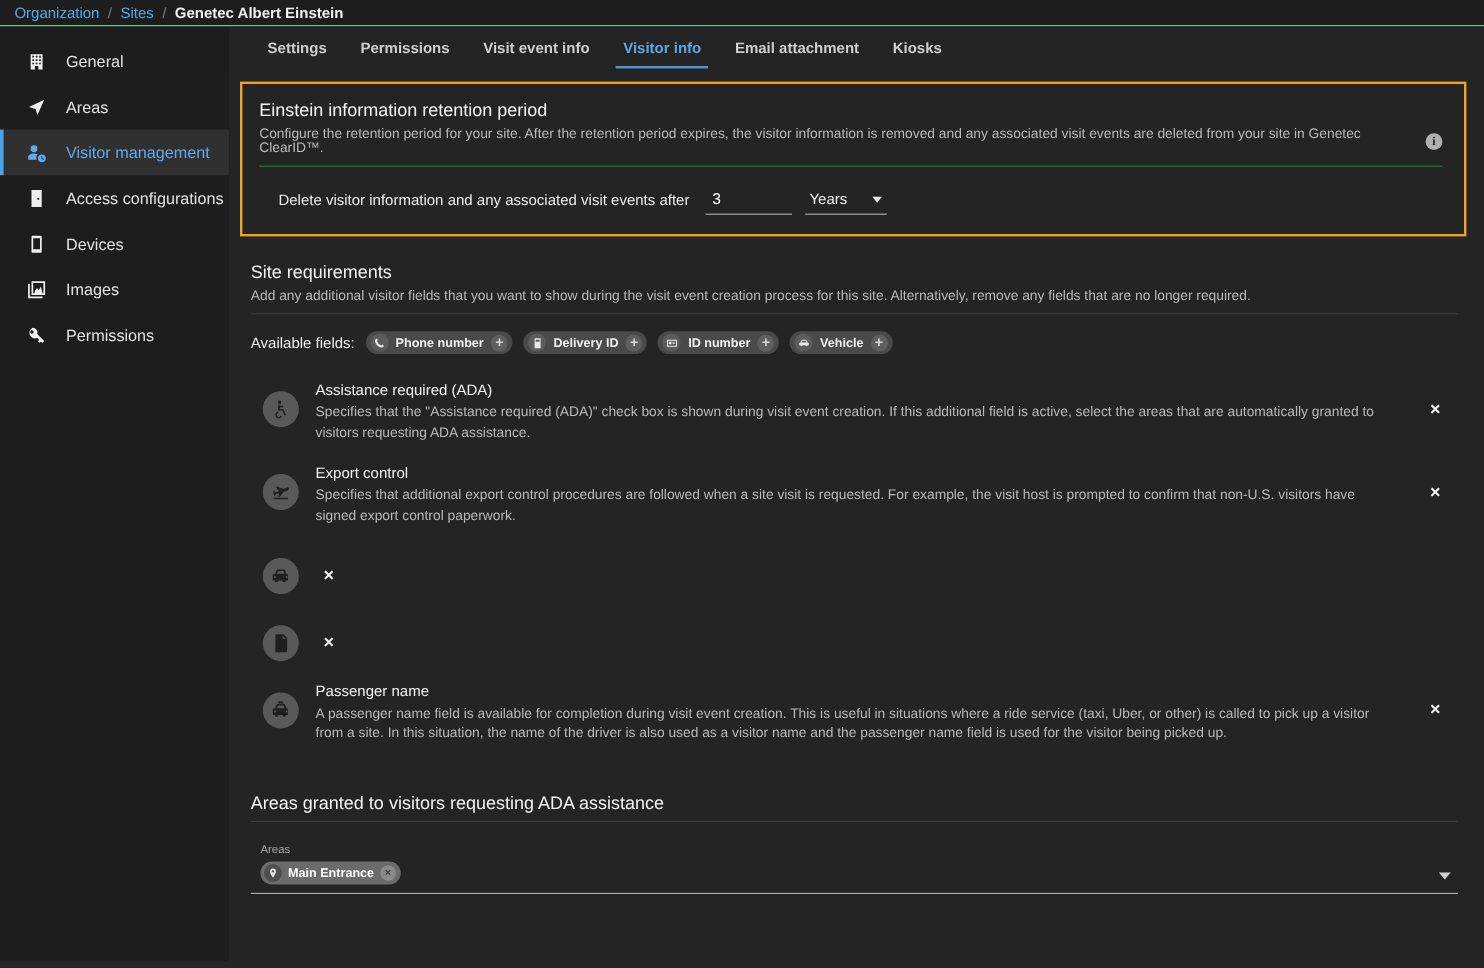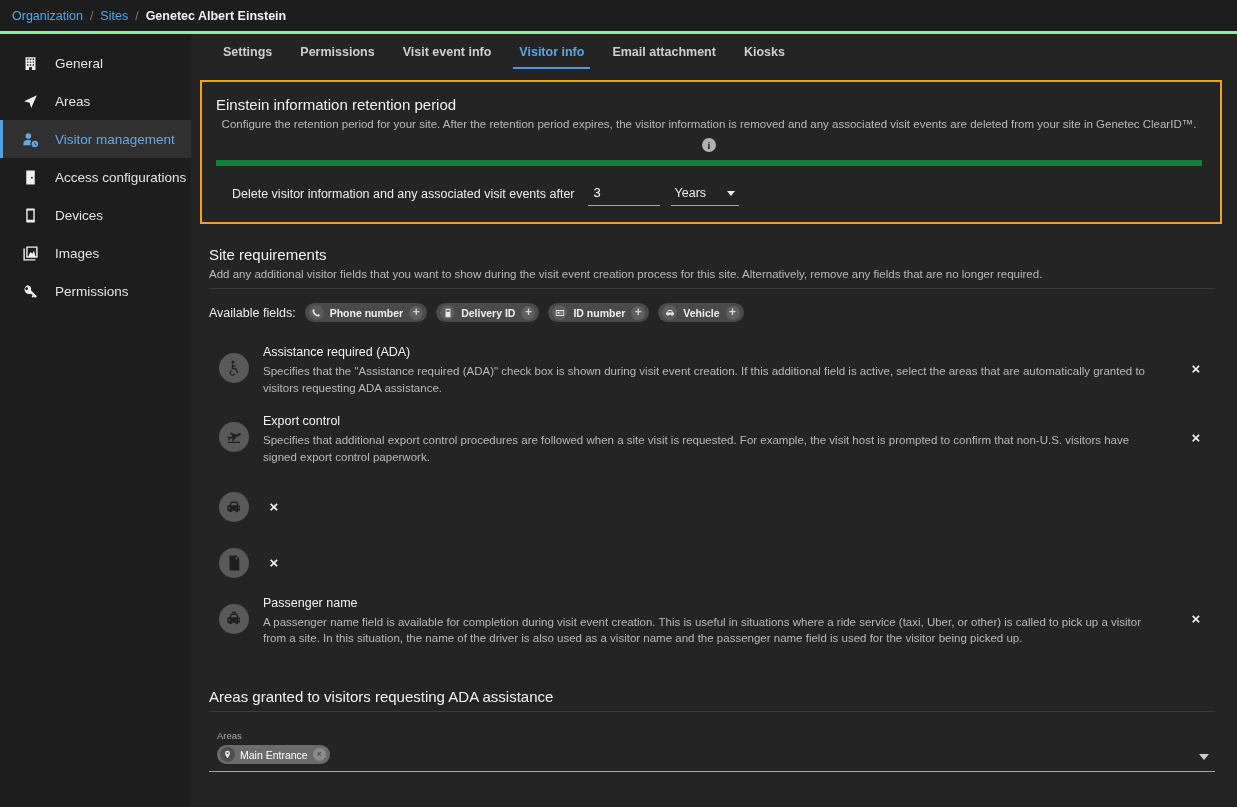--- a/index.html
+++ b/index.html
@@ -6,28 +6,28 @@
   html, body {
     width: 1237px; height: 807px;
     background: #242424;
     font-family: "Liberation Sans", sans-serif;
     color: #e8e8e8;
     overflow: hidden;
   }
 
   
   .breadcrumb {
-    height: 34px;
+    height: 22px;
     background: #1d1d1d;
     display: flex;
     align-items: center;
     padding-left: 12px;
     font-size: 12.5px;
     gap: 7px;
-    border-bottom: 3px solid #86efac;
+    border-bottom: 1px solid #86efac;
   }
   .crumb-link { color: #5aa7e8; cursor: pointer; }
   .crumb-sep { color: #7a7a7a; }
   .crumb-current { color: #f0f0f0; font-weight: bold; }
 
   
   .shell { display: flex; height: 779px; }
 
   
   .sidebar {
@@ -106,25 +106,24 @@
   }
   .panel-title {
     font-size: 15px;
     color: #f2f2f2;
     margin-bottom: 5px;
   }
   .panel-sub {
     font-size: 11.5px;
     color: #b9b9b9;
     padding-bottom: 8px;
-    border-bottom: 6px solid #15803d;
+    border-bottom: 1px solid #15803d;
     display: flex;
     align-items: center;
     gap: 8px;
-    flex-direction: column;
   }
   .panel-sub .txt { flex: 1; }
   .info-icon {
     width: 14px; height: 14px;
     border-radius: 50%;
     background: #b0b0b0;
     color: #262626;
     font-size: 10px;
     font-weight: bold;
     display: flex; align-items: center; justify-content: center;
@@ -256,21 +255,21 @@
   }
   .areas-left { display: flex; flex-direction: column; gap: 4px; }
   .areas-cap { font-size: 9.5px; color: #a8a8a8; }
   .area-chip {
     display: flex; align-items: center; gap: 5px;
     background: #6b6b6b;
     border-radius: 11px;
     padding: 2px 4px 2px 3px;
     font-size: 10.5px;
     color: #fff;
-    font-weight: normal;
+    font-weight: bold;
     width: max-content;
     cursor: pointer;
   }
   .area-chip .pin {
     width: 15px; height: 15px; border-radius: 50%;
     background: #4f4f4f;
     display: flex; align-items: center; justify-content: center;
     flex: 0 0 15px;
   }
   .area-chip .pin svg { width: 9px; height: 9px; fill: #e8e8e8; }

